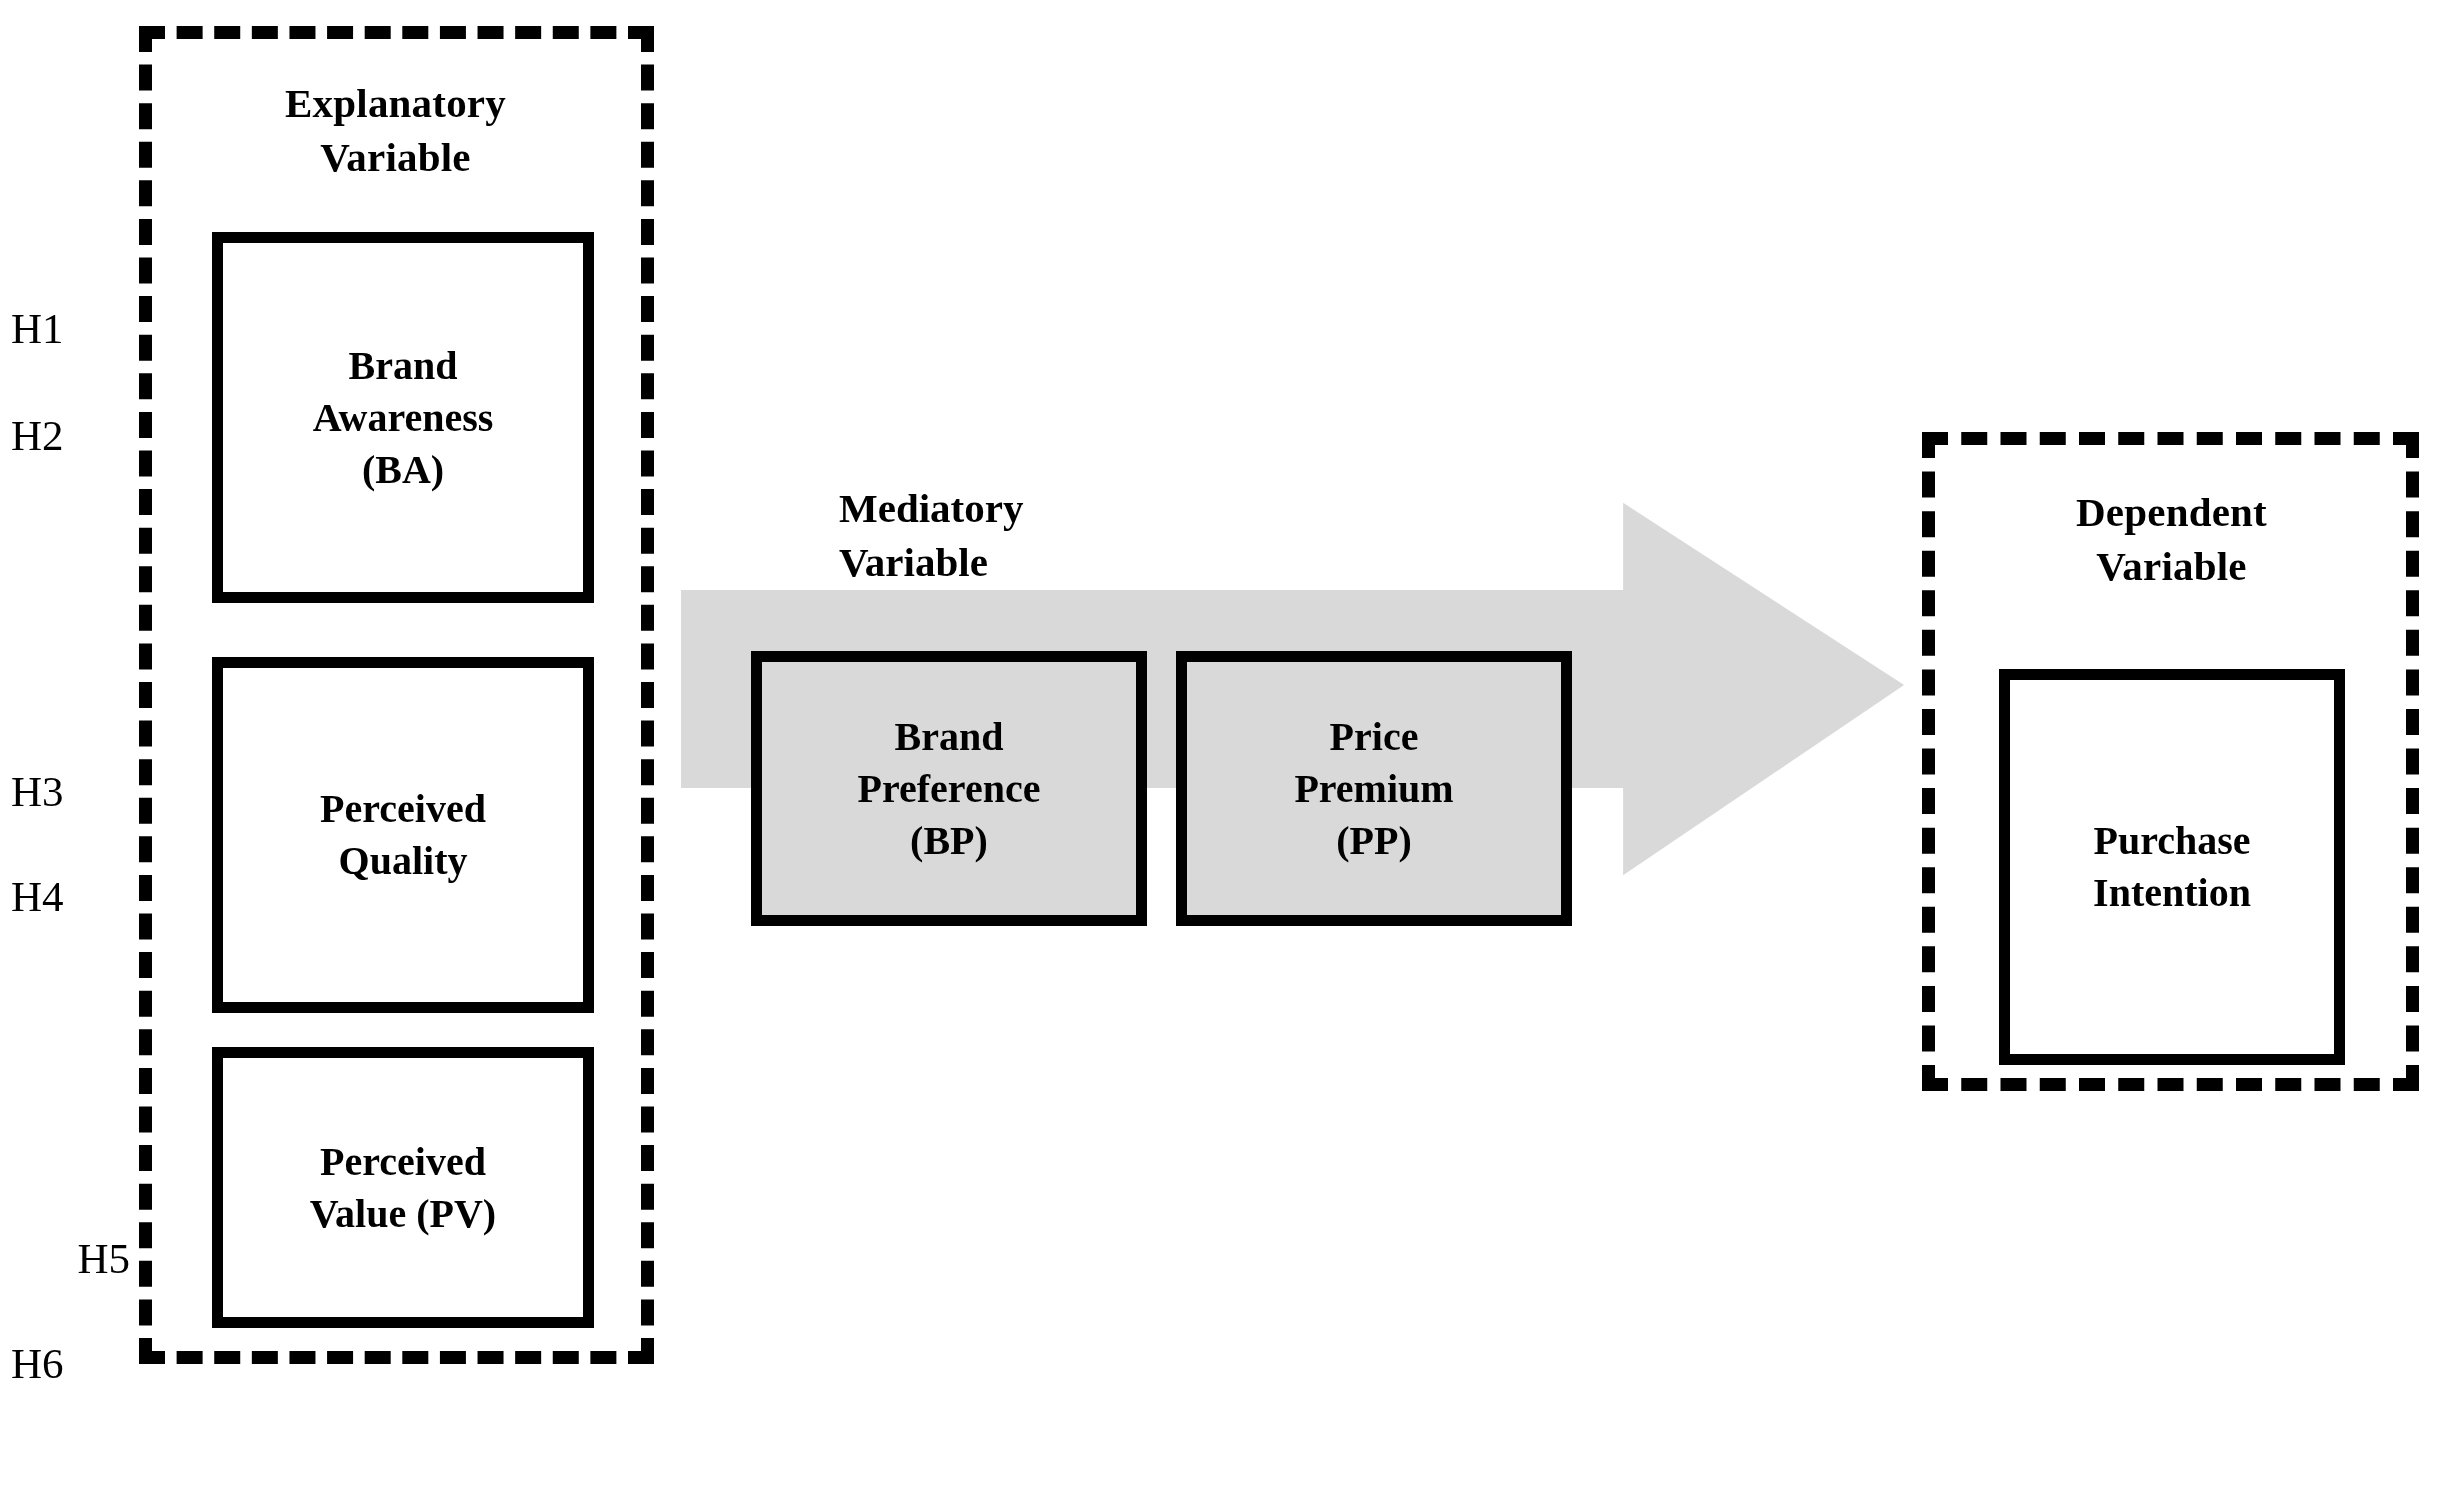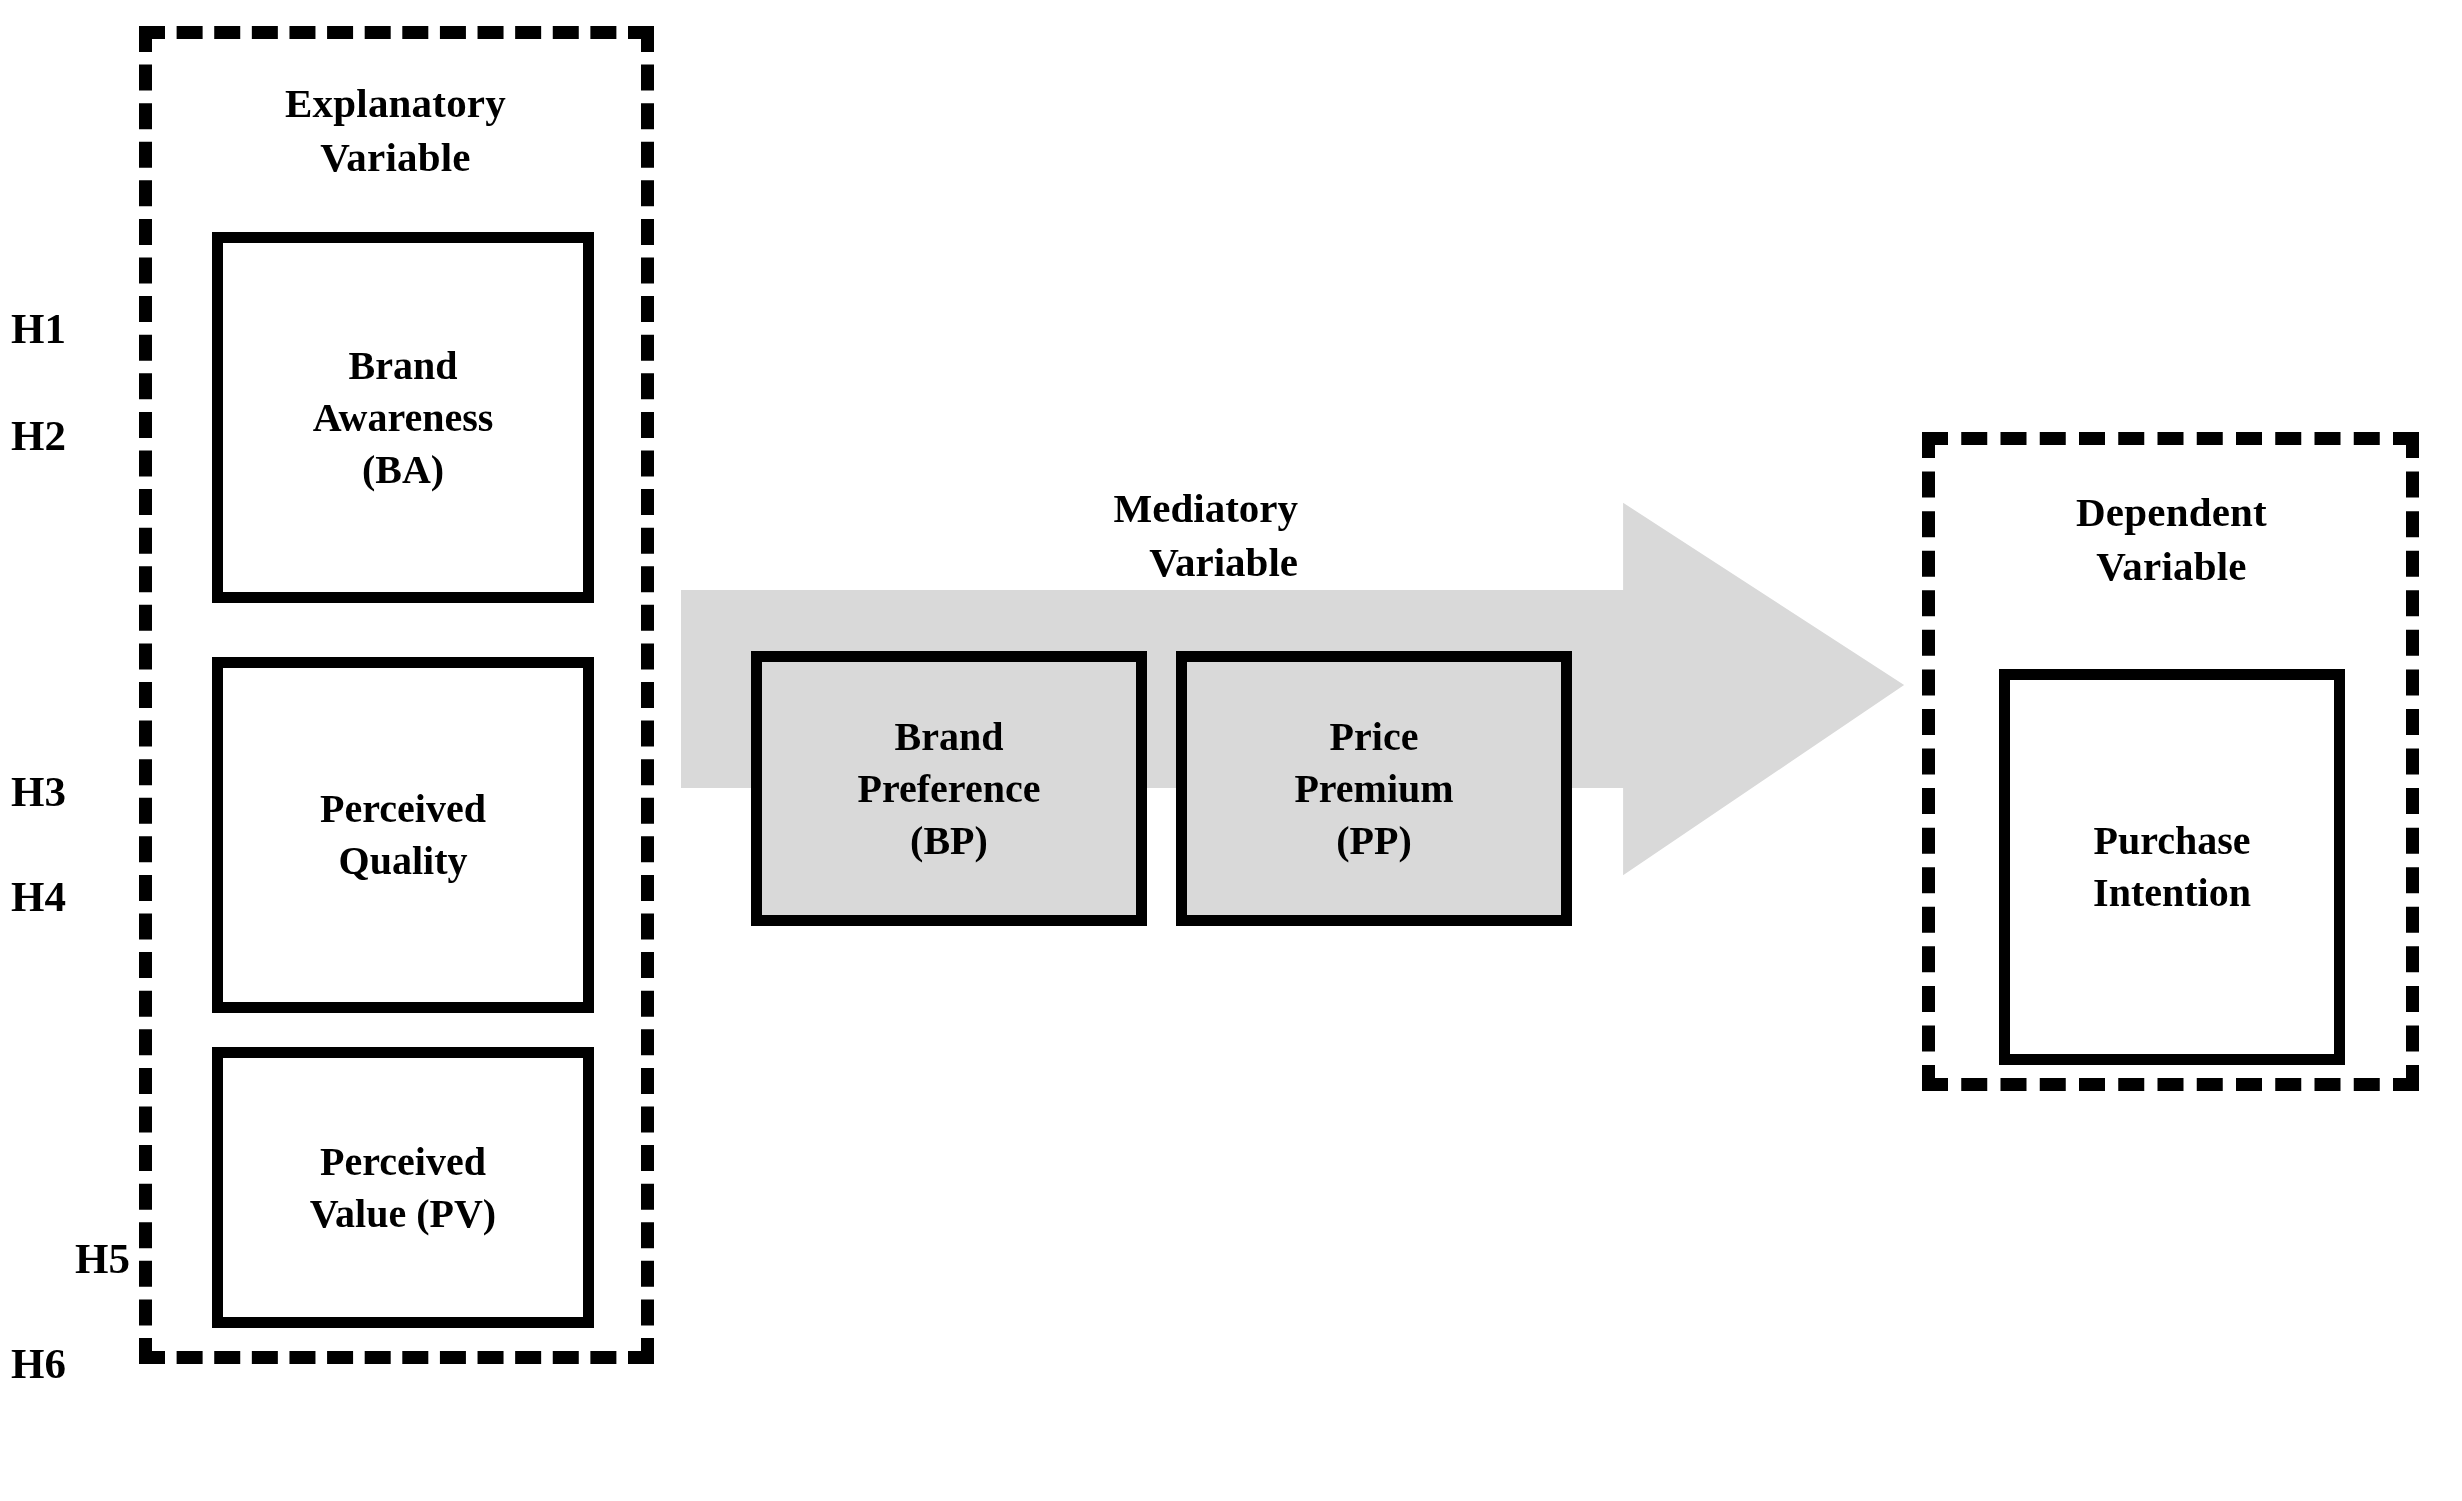--- a/index.html
+++ b/index.html
@@ -55,21 +55,21 @@
   #dependent-caption {
     left: 1929px;
     top: 485px;
     width: 485px;
   }
   #mediatory-caption {
     position: absolute;
     left: 839px;
     top: 481px;
     width: 459px;
-    text-align: right;
+    text-align: left;
     font-weight: bold;
     font-size: 41px;
     line-height: 1.32;
     white-space: pre-line;
   }
 
   
   .construct-box {
     position: absolute;
     box-sizing: border-box;
@@ -117,21 +117,21 @@
     left: 681px;
     top: 475px;
     width: 1235px;
     height: 428px;
     z-index: 1;
   }
 
   
   .hypothesis-label {
     position: absolute;
-    font-weight: bold;
+    font-weight: normal;
     font-size: 43px;
     line-height: 1;
     left: 11px;
     width: 119px;
     text-align: left;
   }
   #hyp-h1 { top: 307px; }
   #hyp-h2 { top: 414px; }
   #hyp-h3 { top: 770px; }
   #hyp-h4 { top: 875px; }

